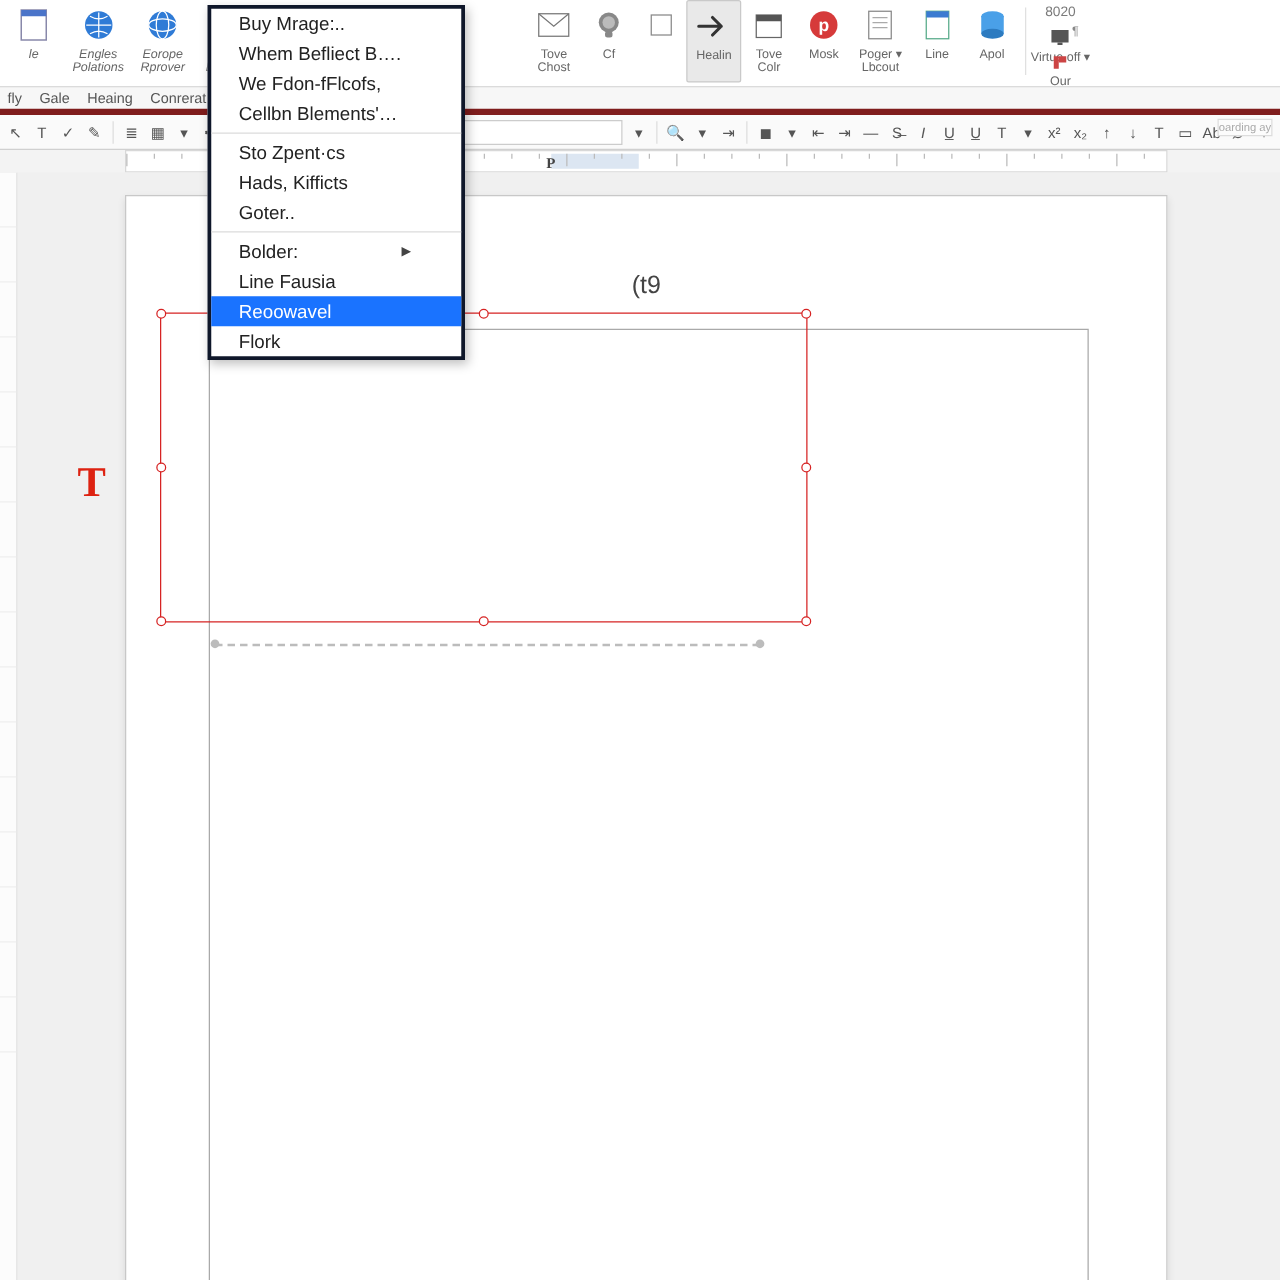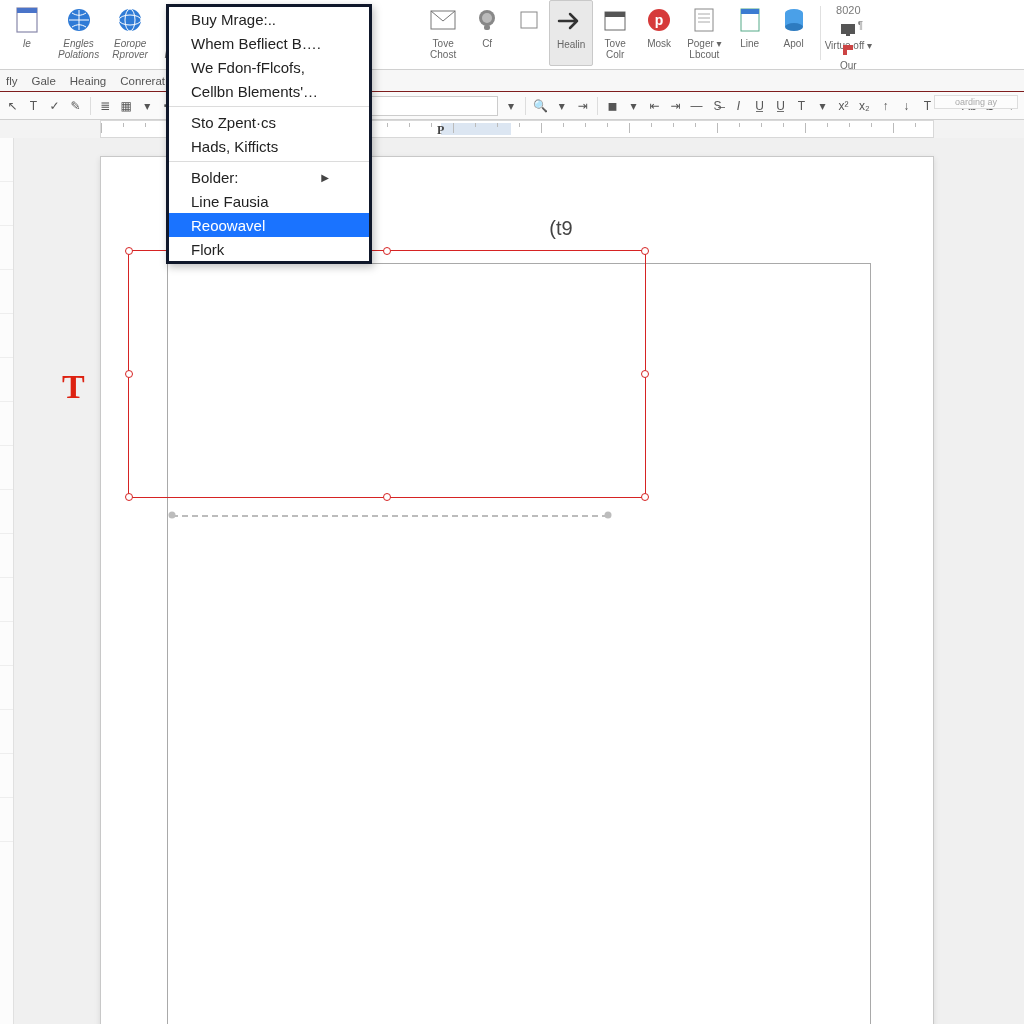--- a/index.html
+++ b/index.html
@@ -19,35 +19,35 @@
   .vsep       { width:1px; height:54px; background:#e0e0e0; margin:6px 4px 0; }
 
   .side-grp   { display:flex; flex-direction:column; gap:2px; padding-top:4px; font-size:10px;
                 color:#666; }
   .side-grp .row { display:flex; align-items:center; gap:4px; height:18px;flex-direction:column; }
   .mini-ico   { width:14px; height:14px; display:inline-flex; align-items:center;
                 justify-content:center; }
 
   
   .subtabs    { position:absolute; left:0; top:70px; right:0; height:22px; background:#f7f7f7;
-                border-bottom:1px solid #7f1d1d; display:flex; align-items:center; gap:14px;
+                border-bottom:5px solid #7f1d1d; display:flex; align-items:center; gap:14px;
                 padding-left:6px; font-size:11.5px; color:#555; }
   .subtab     { cursor:pointer; }
 
   
   .toolbar    { position:absolute; left:0; top:92px; right:0; height:28px; background:#fafafa;
                 border-bottom:1px solid #d0d0d0; display:flex; align-items:center; gap:4px;
                 padding:0 4px; }
   .tbtn       { width:20px; height:20px; display:flex; align-items:center; justify-content:center;
                 color:#555; font-size:12px; cursor:pointer; border-radius:2px; }
   .tsep       { width:1px; height:18px; background:#ddd; margin:0 2px; }
   .fontbox    { width:160px; height:20px; border:1px solid #ccc; background:#fff; font-size:11px;
                 padding:0 4px; }
   .badge      { position:absolute; right:6px; top:3px; font-size:9px; color:#aaa;
-                border:1px solid #ddd; padding:1px 20px; background:#fcfcfc; }
+                border:1px solid #ddd; padding:1px 0; background:#fcfcfc; }
 
   
   .ruler      { position:absolute; left:100px; right:90px; top:120px; height:18px; background:#fff;
                 border:1px solid #d8d8d8; }
   .ruler::before{ content:""; position:absolute; left:340px; width:70px; top:2px; bottom:2px;
                   background:#dce6f2; }
   .rtick      { position:absolute; top:2px; bottom:6px; width:1px; background:#bbb; }
   .indentP    { position:absolute; top:2px; font-size:12px; font-weight:700; color:#444;
                 font-family:"Times New Roman",serif; }
 
@@ -56,21 +56,21 @@
                 overflow:hidden; }
   .vtool      { position:absolute; left:0; top:0; width:14px; bottom:0; background:#fcfcfc;
                 border-right:1px solid #e0e0e0; }
   .vtool div  { height:44px; border-bottom:1px solid #eee; }
   .page       { position:absolute; left:100px; top:18px; width:834px; height:1000px;
                 background:#fff; border:1px solid #c8c8c8;
                 box-shadow:0 2px 6px rgba(0,0,0,.10); }
   .innerbox   { position:absolute; left:66px; top:106px; width:704px; height:780px;
                 border:1px solid #a9a9a9; }
   .header-t   { position:absolute; left:50%; top:60px; transform:translateX(-50%);
-                font-size:20px; color:#444;margin-left:44px; }
+                font-size:20px; color:#444; }
 
   .T          { position:absolute; left:62px; top:230px; font:700 34px "Times New Roman",serif;
                 color:#d21; }
 
   
   .selbox     { position:absolute; border:1.5px solid #d62323; }
   .handle     { position:absolute; width:8px; height:8px; border:1.5px solid #d62323;
                 background:#fff; border-radius:50%; transform:translate(-50%,-50%); }
   .dash       { position:absolute; border-top:2px dashed #bcbcbc; height:0; }
   .dot        { position:absolute; width:7px; height:7px; background:#bcbcbc; border-radius:50%;
@@ -396,20 +396,23 @@
   <div class="mitem">
       <span>Cellbn Blements'…</span>
     </div>
   <div class="msep"></div>
   <div class="mitem">
       <span>Sto Zpent·cs</span>
     </div>
   <div class="mitem">
       <span>Hads, Kifficts</span>
     </div>
+  <div class="mitem">
+      <span>Goter..</span>
+    </div>
   <div class="msep"></div>
   <div class="mitem">
     <span>Bolder:</span>
       <span class="subarrow">▶</span>
   </div>
   <div class="mitem">
       <span>Line Fausia</span>
     </div>
   <div class="mitem hi">
       <span>Reoowavel</span>

